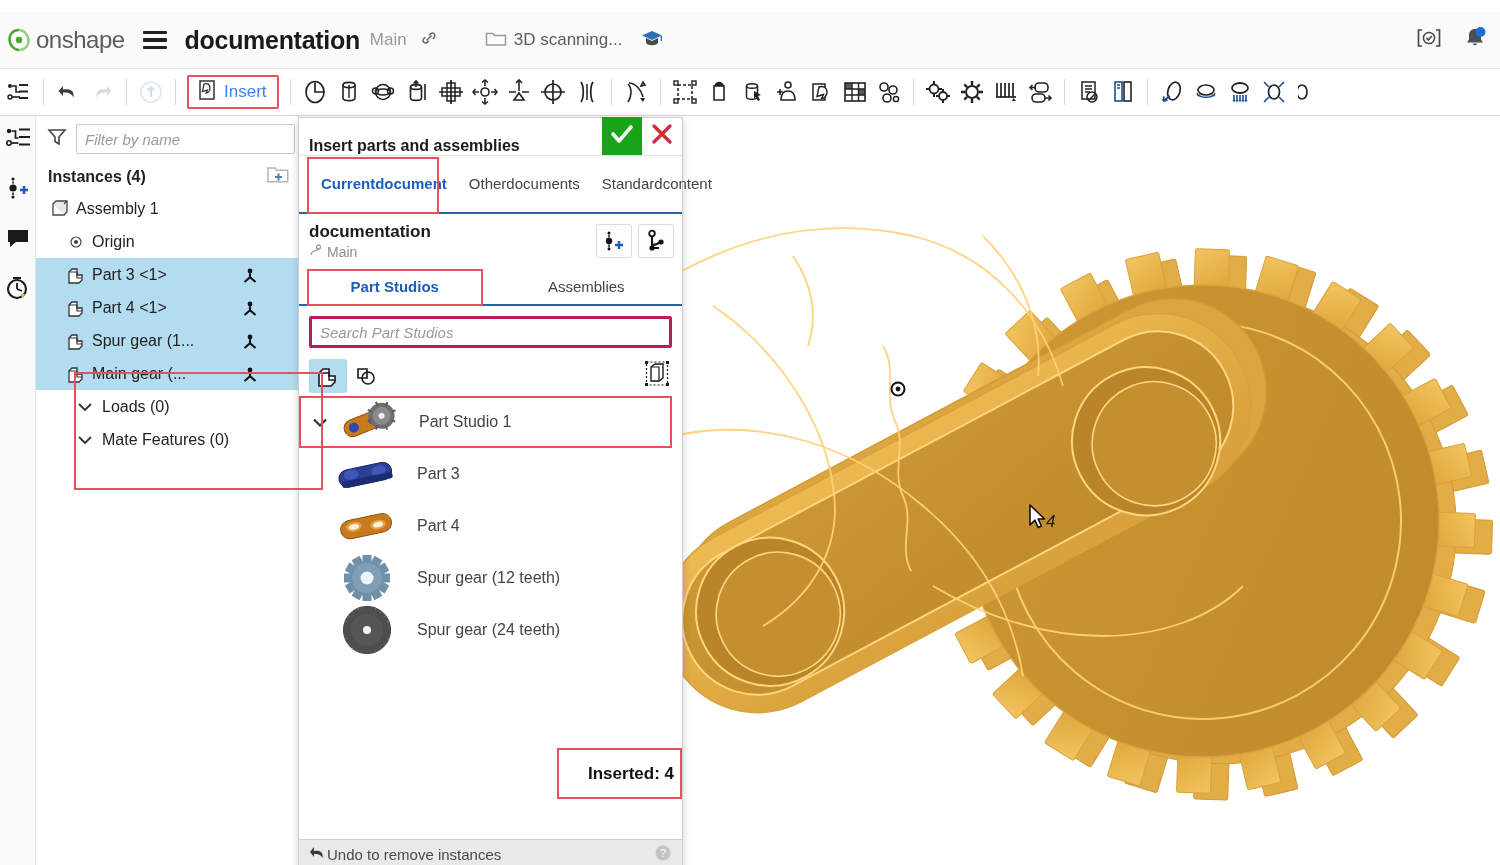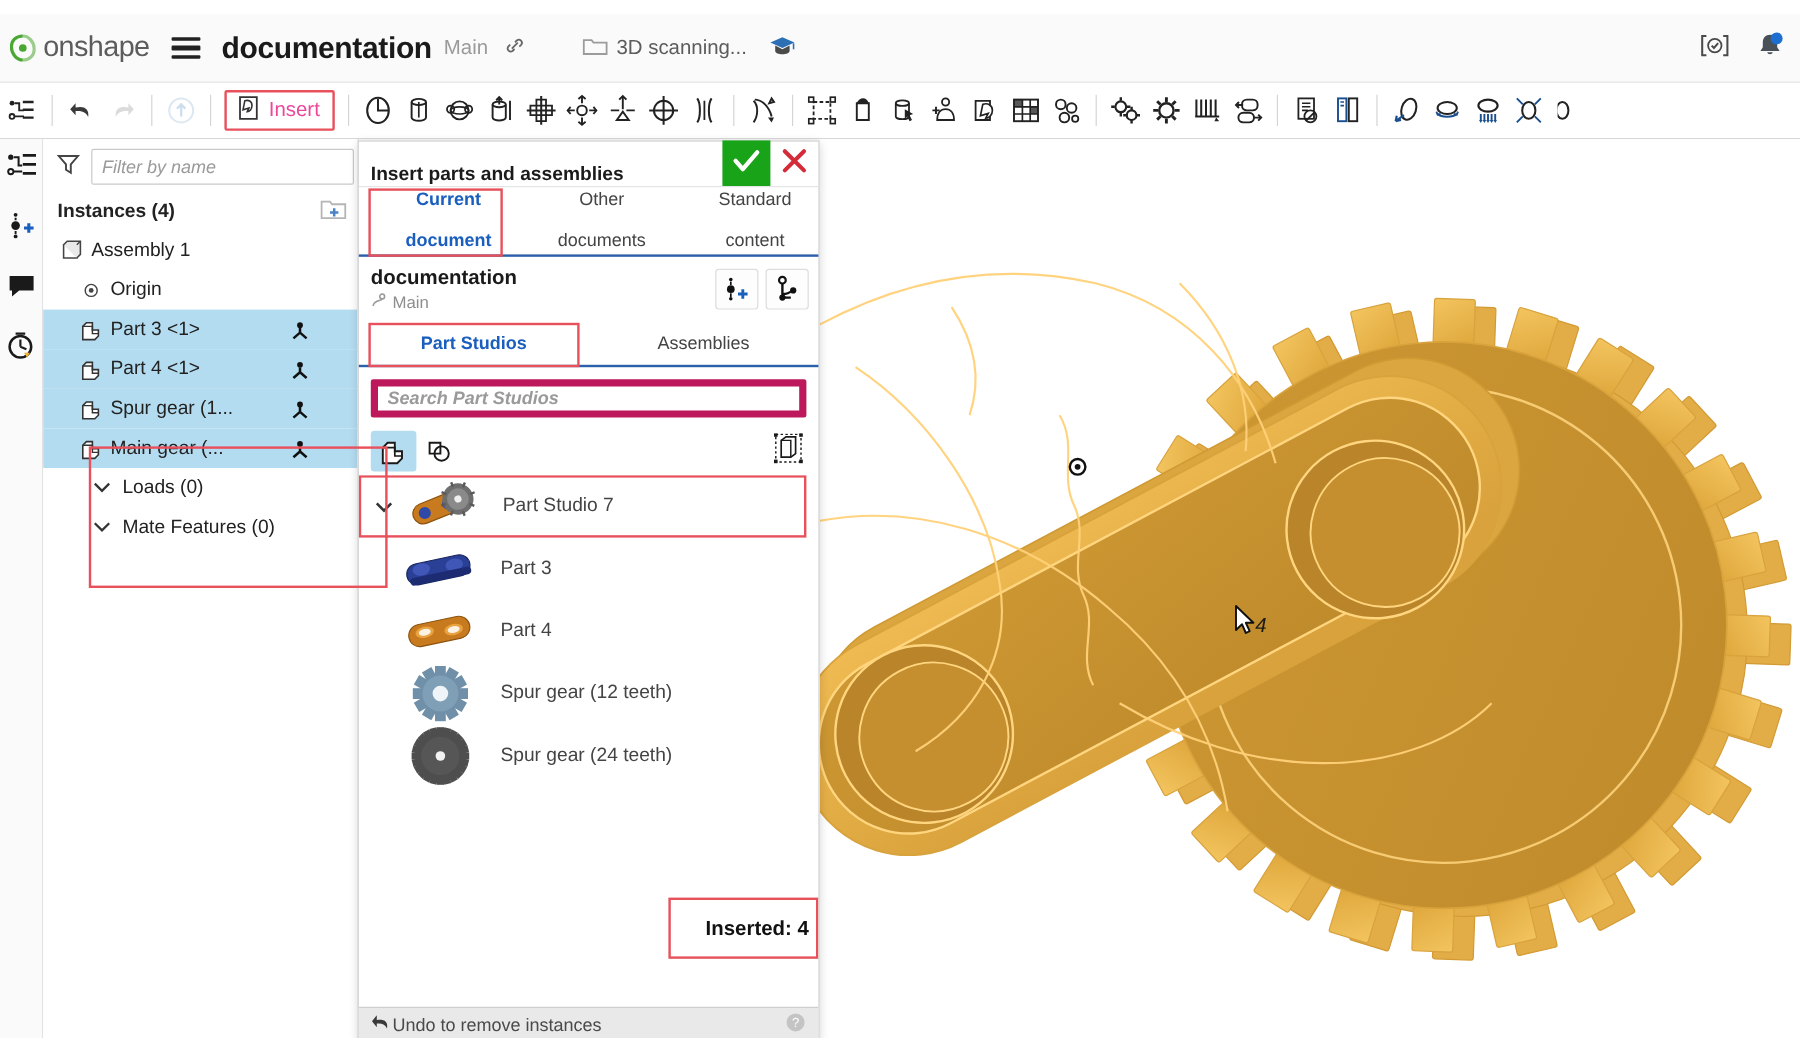--- a/index.html
+++ b/index.html
@@ -47,21 +47,21 @@
   .tb-btn {
     width: 34px; height: 36px; display: flex; align-items: center; justify-content: center;
     cursor: pointer; flex: 0 0 auto;
   }
   .tb-btn.disabled { opacity: 0.35; }
   .insert-btn {
     display: flex; align-items: center; gap: 7px; height: 34px;
     padding: 0 10px 0 8px; border: 2px solid #e8505b; border-radius: 2px;
     cursor: pointer; margin: 0 4px;
   }
-  .insert-label { font-size: 17px; color: #ec4899; }
+  .insert-label { font-size: 17px; color: #3b82f6; }
 
   
   .left-rail {
     position: absolute; left: 0; top: 104px; width: 36px; height: 761px;
     background: #fafafa; border-right: 1px solid #e2e2e2;
     display: flex; flex-direction: column; align-items: center; padding-top: 8px; gap: 22px;
   }
   .rail-btn { width: 28px; height: 28px; display: flex; align-items: center;
     justify-content: center; cursor: pointer; }
 
@@ -118,22 +118,22 @@
     width: 40px; background: #19a319; display: flex; align-items: center;
     justify-content: center; cursor: pointer;
   }
   .dlg-cancel {
     width: 40px; display: flex; align-items: center; justify-content: center; cursor: pointer;
   }
   .dlg-tabs {
     display: flex; border-bottom: 2px solid #2b5faa; flex: 0 0 auto; height: 58px;
   }
   .dlg-tab {
-    flex: 1; display: flex; flex-direction: column; align-items: center;
-    justify-content: space-between; font-size: 15px; color: #444; cursor: pointer;
+    flex: 1; display: flex; align-items: center;
+    justify-content: center; font-size: 15px; color: #444; cursor: pointer;
     line-height: 1.45; text-align: center; padding-left: 22px;
   }
   .dlg-tab.active { color: #1b5fbe; font-weight: bold; position: relative; }
   .tab-hl {
     position: absolute; left: 8px; top: 1px; right: 8px; bottom: -2px;
     border: 2px solid #e8505b; pointer-events: none;
   }
   .doc-row { display: flex; align-items: center; padding: 8px 8px 8px 10px; flex: 0 0 auto; }
   .doc-row-name { font-size: 17px; font-weight: bold; color: #1a1a1a; }
   .doc-row-branch { font-size: 14px; color: #8e8e8e; display: flex; align-items: center; gap: 5px; margin-top: 2px; }
@@ -143,24 +143,23 @@
     display: flex; align-items: center; justify-content: center; cursor: pointer;
   }
   .sub-tabs { display: flex; border-bottom: 2px solid #2b5faa; height: 38px; flex: 0 0 auto; }
   .sub-tab {
     flex: 1; display: flex; align-items: center; justify-content: center;
     font-size: 15px; color: #444; cursor: pointer; position: relative;
   }
   .sub-tab.active { color: #1b5fbe; font-weight: bold; }
   .search-wrap { padding: 10px 10px 8px 10px; flex: 0 0 auto; }
   .search-input {
-    width: 100%; height: 32px; border: 6px solid #be185d; border-radius: 2px;
+    width: 100%; height: 32px; border: 3px solid #be185d; border-radius: 2px;
     padding: 0 8px; font-size: 15px; font-style: italic; color: #8a8a8a;
     font-family: "Liberation Sans", sans-serif;
-    font-weight: bold;
   }
   .search-input::placeholder { color: #9a9a9a; font-style: italic; }
   .mode-row { display: flex; align-items: center; padding: 0 12px 0 10px; height: 40px; flex: 0 0 auto; }
   .mode-btn { width: 38px; height: 34px; display: flex; align-items: center;
     justify-content: center; cursor: pointer; border-radius: 3px; }
   .mode-btn.active { background: #b4dcf0; }
   .mode-right { margin-left: auto; cursor: pointer; }
   .results { flex: 1; overflow: hidden; position: relative; }
   .studio-row {
     display: flex; align-items: center; height: 52px; padding-left: 6px;
@@ -968,21 +967,21 @@
                 <circle cx="50" cy="22" r="13"></circle>
               </g>
               <circle cx="50" cy="22" r="9" fill="#8a8a8a"></circle>
               <g stroke="#5a5a5a" stroke-width="2">
                 <path d="M50 7 v4 M50 33 v4 M35 22 h4 M61 22 h4 M39.5 11.5 l3 3 M57.5 29.5 l3 3 M60.5 11.5 l-3 3 M42.5 29.5 l-3 3"></path>
               </g>
               <circle cx="50" cy="22" r="3" fill="#efefef"></circle>
             </g>
           </svg>
         </span>
-        <span class="item-label">Part Studio 7</span>
+        <span class="item-label">Part Studio 1</span>
       </div>
 
       <div class="part-row">
         <span class="thumb">
           <svg width="78" height="46" viewBox="0 0 78 46">
             <g transform="rotate(-12 39 23)">
               <rect x="8" y="14" width="58" height="19" rx="9.5" fill="#2a3f96" stroke="#18265e" stroke-width="1"></rect>
               <ellipse cx="22" cy="20" rx="8" ry="5.5" fill="#4157b8"></ellipse>
               <ellipse cx="52" cy="22" rx="8" ry="5.5" fill="#4157b8"></ellipse>
               <rect x="10" y="26" width="56" height="7" rx="3.5" fill="#1d2c72"></rect>

